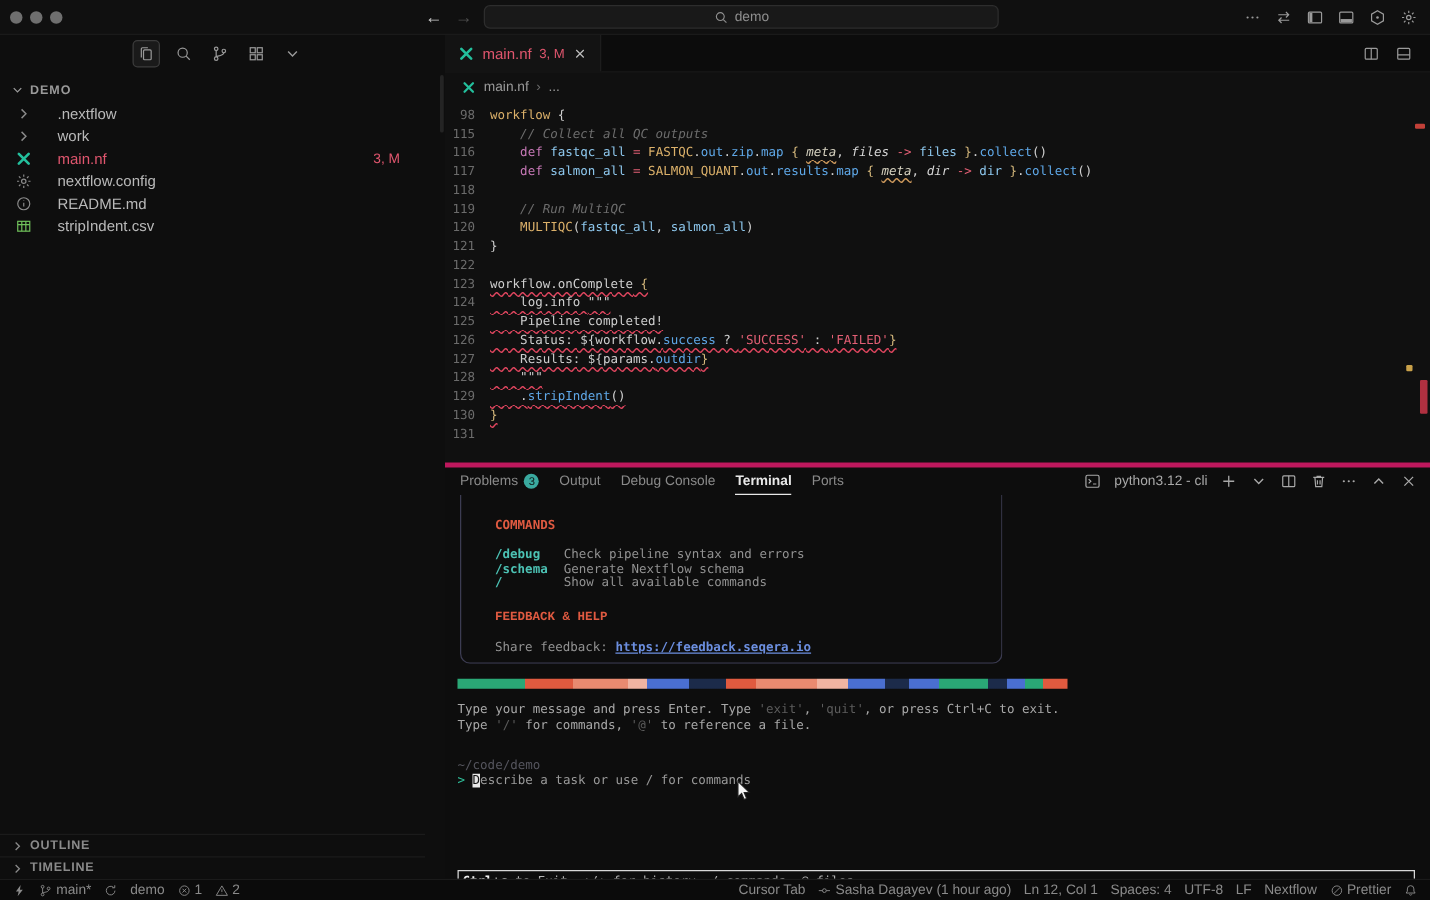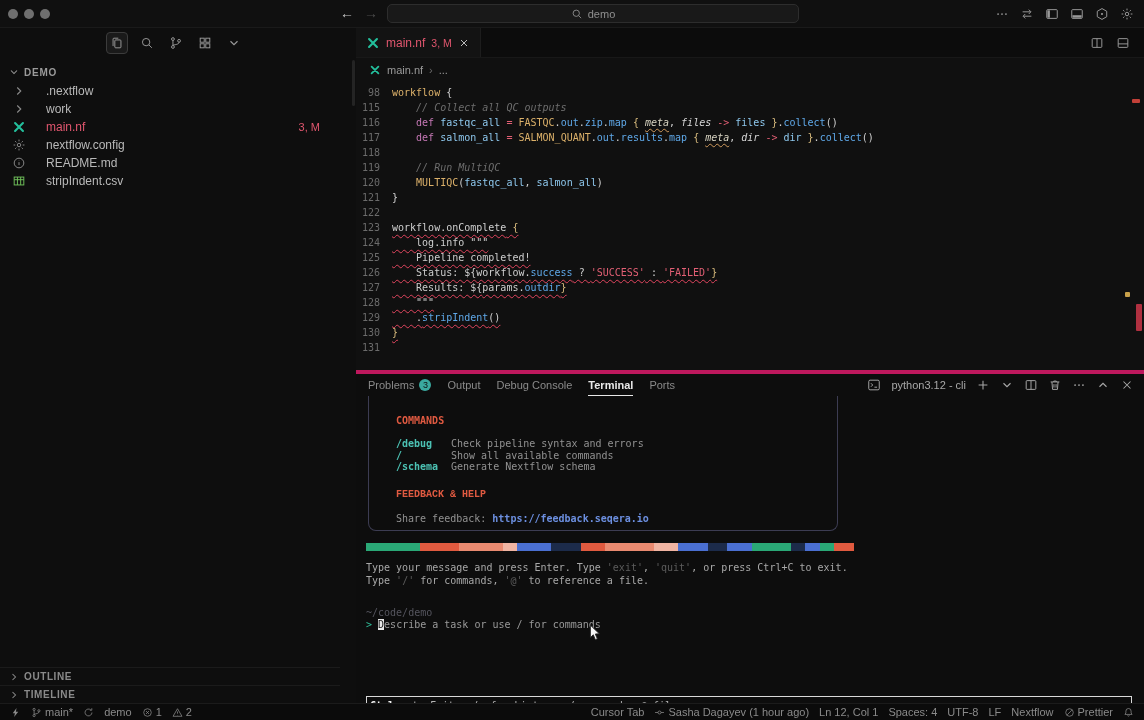--- a/index.html
+++ b/index.html
@@ -51,28 +51,28 @@
 
   
   #panel { position:absolute; top:370px; left:356px; right:0; bottom:17px; background:#0d0d0d; border-top:4px solid #be185d; }
   #panel-header { height:22px; display:flex; align-items:center; padding:0 10px 0 12px; }
   #panel-tabs { display:flex; gap:16px; font-size:11px; color:#8a8a8a; }
   .ptab { display:flex; align-items:center; gap:5px; height:22px; }
   .ptab-on { color:#e8e8e8; font-weight:bold; border-bottom:1px solid #e8e8e8; }
   .pbadge { background:#3aa99f; color:#0d1514; border-radius:50%; width:12px; height:12px; font-size:9px; display:flex; align-items:center; justify-content:center; font-weight:normal; }
   #panel-right { margin-left:auto; display:flex; align-items:center; gap:10px; color:#a8a8a8; font-size:11px; }
   #term { font-family:"DejaVu Sans Mono",monospace; font-size:10px; position:relative; height:calc(100% - 22px); }
-  #term-box { margin-left:12px; width:470px; height:135px; border:1px solid #3c3c52; border-top:none; border-radius:0 0 8px 8px; padding:19px 0 0 27px; }
+  #term-box { margin-left:12px; width:434px; height:135px; border:1px solid #3c3c52; border-top:none; border-radius:0 0 8px 8px; padding:19px 0 0 27px; }
   .t-title { color:#e05a41; font-weight:bold; }
   .cmd-row { line-height:11.5px; }
   .t-cmd { color:#4cc2b4; font-weight:bold; display:inline-block; width:55px; }
   .t-desc { color:#929292; }
   #fb-title { margin-top:16px;font-family:Liberation Mono, monospace; }
   #fb-line { margin-top:13px; color:#929292; }
-  .t-link { color:#6c8fe0; font-weight:bold; }
+  .t-link { color:#6c8fe0; font-weight:bold; text-decoration:underline; }
   #grad { margin:12px 0 0 10px; width:488px; height:8px; }
   #hints { margin:11px 0 0 10px; line-height:12.5px; }
   .t-h { color:#a8a8a8; } .t-d { color:#5c5c5c; }
   #cwd { margin:20px 0 0 10px; color:#55555e; }
   #prompt-line { margin-left:10px; line-height:13px; }
   .t-prompt { color:#2fbf9a; }
   .t-cursor { background:#e8e8e8; color:#141414; }
   .t-ph { color:#9a9a9a; }
   #term-footer { position:absolute; top:300px; left:10px; width:766px; height:19px; border:1px solid #d8d8d8; display:flex; align-items:center; padding-left:3px; color:#b5b5b5; }
   .t-bold { color:#f0f0f0; font-weight:bold; }
@@ -462,22 +462,22 @@
             <path d="M4 4l8 8M12 4l-8 8"></path>
           </svg>
         </span>
       </div>
   </div>
   <div id="term">
     <div id="term-box">
       <div class="t-title" style="margin-bottom:12px">COMMANDS</div>
       <div id="cmd-rows">
           <div class="cmd-row"><span class="t-cmd">/debug</span><span class="t-desc">Check pipeline syntax and errors</span></div>
+          <div class="cmd-row"><span class="t-cmd">/schema</span><span class="t-desc">Generate Nextflow schema</span></div>
           <div class="cmd-row"><span class="t-cmd">/</span><span class="t-desc">Show all available commands</span></div>
-          <div class="cmd-row"><span class="t-cmd">/schema</span><span class="t-desc">Generate Nextflow schema</span></div>
         </div>
       <div class="t-title" id="fb-title">FEEDBACK &amp; HELP</div>
       <div id="fb-line">
         <span>Share feedback: </span><span class="t-link">https://feedback.seqera.io</span>
       </div>
     </div>
     <div id="grad" style="background: linear-gradient(90deg, rgb(42, 168, 118) 0%, rgb(42, 168, 118) 11%, rgb(224, 90, 63) 11%, rgb(224, 90, 63) 19%, rgb(233, 138, 112) 19%, rgb(233, 138, 112) 28%, rgb(240, 180, 162) 28%, rgb(240, 180, 162) 31%, rgb(74, 111, 209) 31%, rgb(74, 111, 209) 38%, rgb(28, 43, 74) 38%, rgb(28, 43, 74) 44%, rgb(224, 90, 63) 44%, rgb(224, 90, 63) 49%, rgb(233, 138, 112) 49%, rgb(233, 138, 112) 59%, rgb(240, 180, 162) 59%, rgb(240, 180, 162) 64%, rgb(74, 111, 209) 64%, rgb(74, 111, 209) 70%, rgb(28, 43, 74) 70%, rgb(28, 43, 74) 74%, rgb(74, 111, 209) 74%, rgb(74, 111, 209) 79%, rgb(42, 168, 118) 79%, rgb(42, 168, 118) 87%, rgb(28, 43, 74) 87%, rgb(28, 43, 74) 90%, rgb(74, 111, 209) 90%, rgb(74, 111, 209) 93%, rgb(42, 168, 118) 93%, rgb(42, 168, 118) 96%, rgb(224, 90, 63) 96%, rgb(224, 90, 63) 100%);"></div>
     <div id="hints">
       <div id="hint1"><span class="t-h">Type your message and press Enter. Type </span><span class="t-d">'exit'</span><span class="t-h">, </span><span class="t-d">'quit'</span><span class="t-h">, or press Ctrl+C to exit.</span></div>
       <div id="hint2"><span class="t-h">Type </span><span class="t-d">'/'</span><span class="t-h"> for commands, </span><span class="t-d">'@'</span><span class="t-h"> to reference a file.</span></div>

